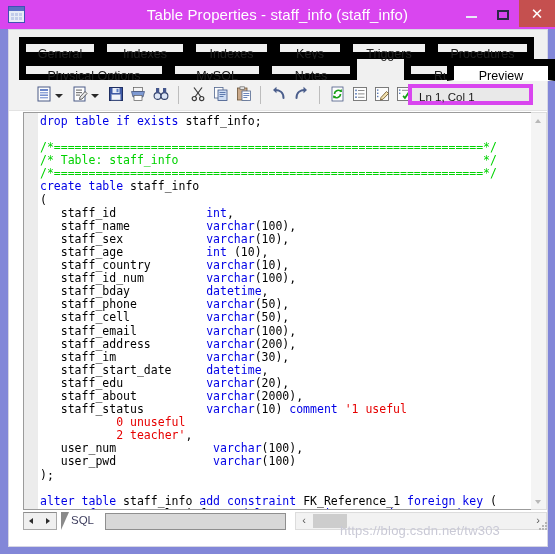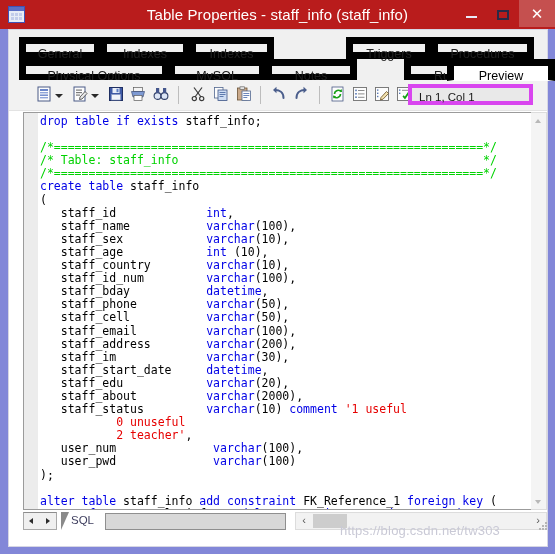--- a/index.html
+++ b/index.html
@@ -14,21 +14,21 @@
     position: absolute; left: 0; top: 0;
     width: 555px; height: 554px;
     background: #8287d8;
     box-sizing: border-box;
   }
 
   
   .titlebar {
     position: absolute; left: 0; top: 0;
     width: 555px; height: 29px;
-    background: #b91c1c;
+    background: #d946ef;
   }
   .app-icon {
     position: absolute; left: 8px; top: 6px;
     width: 17px; height: 17px;
     background: #e8ecf6;
     border: 1px solid #3f51b5;
     box-sizing: border-box;
   }
   .app-icon::before {
     content: "";
@@ -335,20 +335,21 @@
     <div class="win-btn btn-close">✕</div>
   </div>
 
   <div class="client">
 
     <div class="tabstrip">
       <div class="tabrow r1">
           <div class="tab" style="left: 10px; width: 82px;">General</div>
           <div class="tab" style="left: 91px; width: 90px;">Indexes</div>
           <div class="tab" style="left: 180px; width: 85px;">Indexes</div>
+          <div class="tab" style="left: 264px; width: 74px;">Keys</div>
           <div class="tab" style="left: 337px; width: 86px;">Triggers</div>
           <div class="tab" style="left: 422px; width: 103px;">Procedures</div>
         </div>
       <div class="tabrow r2">
           <div class="tab" style="left: 10px; width: 150px;">Physical Options</div>
           <div class="tab" style="left: 159px; width: 98px;">MySQL</div>
           <div class="tab" style="left: 256px; width: 92px;">Notes</div>
           <div class="tab" style="left: 347px; width: 92px; margin-left: 48px;">Rules</div>
           <div class="tab active" style="left: 438px; width: 108px;">Preview</div>
         </div>

